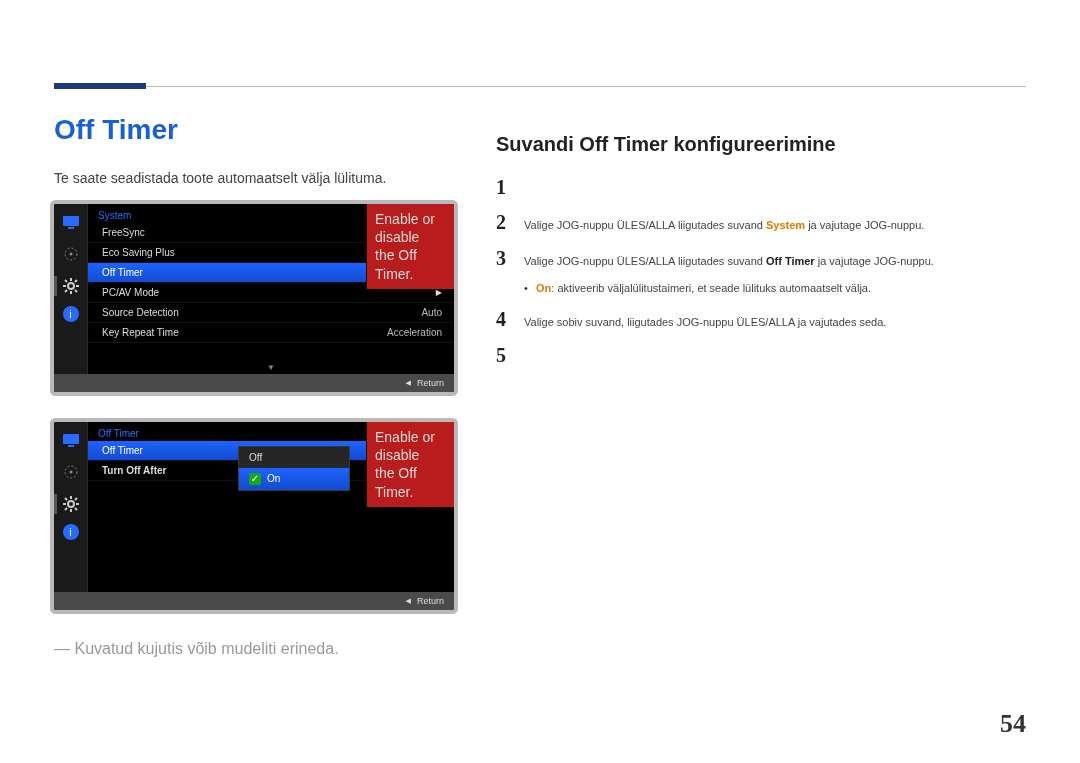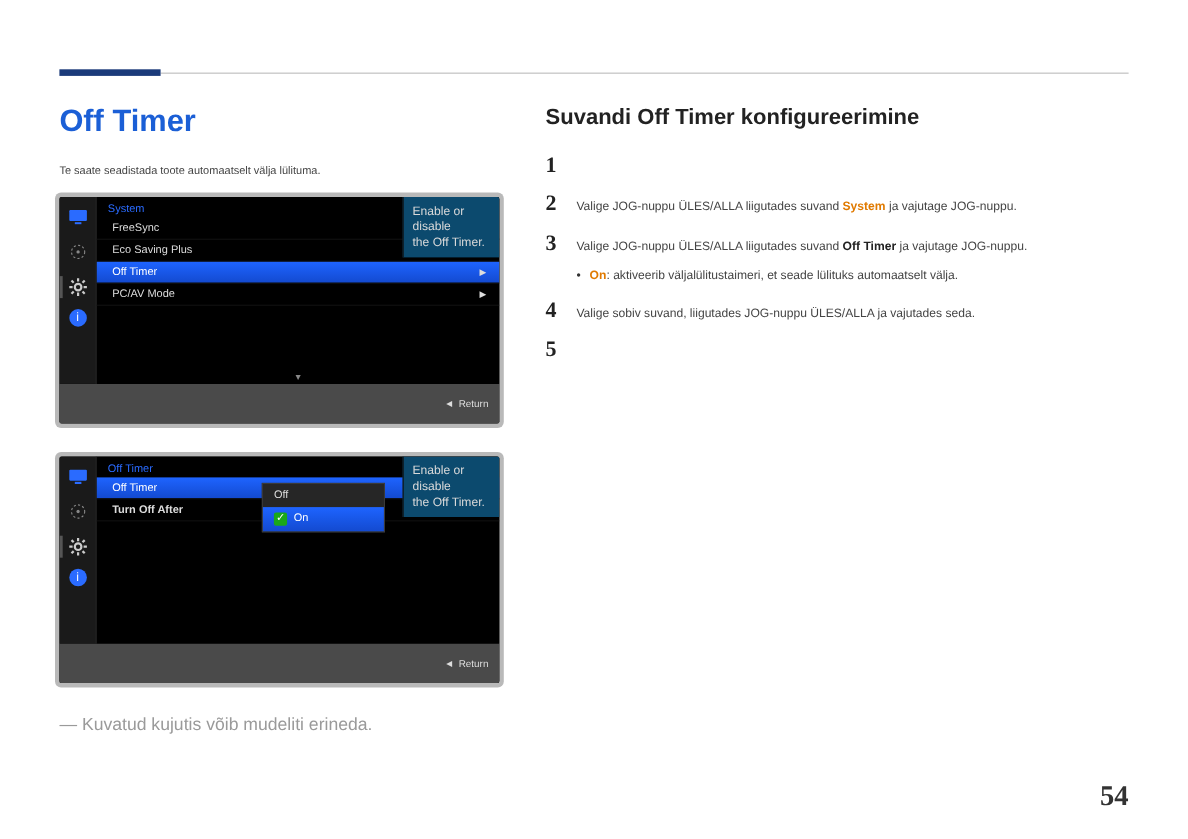--- a/index.html
+++ b/index.html
@@ -1,25 +1,25 @@
 <!DOCTYPE html>
 <html><head>
 <meta charset="utf-8">
 <style>
   * { box-sizing: border-box; margin: 0; padding: 0; }
   html, body { width: 1080px; height: 763px; background: #fff; font-family: Arial, Helvetica, sans-serif; color: #333; }
-  .page { position: relative; width: 1080px; height: 763px; padding: 40px 54px 30px 54px; }
+  .page { position: relative; width: 1080px; height: 763px; padding: 60px 54px 30px 54px; }
   .top-rule { position: relative; height: 28px; border-top: 1px solid #bbb; margin-left: 92px; margin-top: 26px; }
   .top-rule-accent { position: absolute; left: -92px; top: -4px; width: 92px; height: 6px; background: #1b3a7a; }
   .columns { display: flex; gap: 42px; }
   .col-left { width: 400px; }
-  .col-right { flex: 1; }
+  .col-right { flex: 1; margin-top: 17px; }
 
   .h1 { color: #1b5fd6; font-weight: bold; font-size: 28px; margin-bottom: 24px; }
-  .intro { font-size: 10px; color: #444; margin-bottom: 18px; }
+  .intro { font-size: 14px; color: #444; margin-bottom: 18px; }
 
   .h2 { font-size: 20px; font-weight: bold; color: #222; margin-bottom: 20px; margin-top: 2px; }
 
   .step { display: flex; gap: 12px; margin-bottom: 12px; align-items: baseline; }
   .step-num { font-family: Georgia, 'Times New Roman', serif; font-size: 20px; font-weight: bold; color: #222; width: 16px; }
   .step-body { font-size: 11px; line-height: 1.6; color: #444; flex: 1; }
   .keyword-system { color: #e07a00; font-weight: bold; }
   .keyword-offtimer { color: #222; font-weight: bold; }
   .keyword-off { color: #e07a00; font-weight: bold; }
   .keyword-on { color: #e07a00; font-weight: bold; }
@@ -43,22 +43,22 @@
   .side-info { width: 16px; height: 16px; border-radius: 50%; background: #2a6bff; color: #fff; font-size: 11px; line-height: 16px; text-align: center; }
 
   .osd-main { flex: 1; position: relative; background: #000; }
   .osd-title { color: #2a6bff; font-size: 10px; padding: 6px 10px 2px; }
   .osd-rows { }
   .osd-row { display: flex; justify-content: space-between; align-items: center; font-size: 10px; padding: 4px 12px 4px 14px; color: #ddd; border-bottom: 1px solid #111; height: 20px; }
   .osd-row.selected { background: linear-gradient(#1e64ff,#134ad0); color: #fff; }
   .osd-row .val { color: #bbb; font-size: 10px; }
   .osd-row.selected .val { color: #fff; }
   .osd-row .arrow { font-size: 8px; color: #ddd; }
-  .osd-hint { position: absolute; right: 0; top: 0; width: 88px; padding: 6px 8px; font-size: 11px; color: #d9d9d9; line-height: 1.3; background: #0c4a6e; border-left: 1px solid #111; }
-  .osd-footer { height: 36px; background: #4a4a4a; display: flex; justify-content: flex-end; align-items: center; padding: 0 10px; gap: 6px; font-size: 9px; color: #ddd; }
+  .osd-hint { position: absolute; right: 0; top: 0; width: 88px; padding: 6px 8px; font-size: 14px; color: #d9d9d9; line-height: 1.3; background: #b91c1c; border-left: 1px solid #111; }
+  .osd-footer { height: 18px; background: #4a4a4a; display: flex; justify-content: flex-end; align-items: center; padding: 0 10px; gap: 6px; font-size: 9px; color: #ddd; }
   .osd-footer .tri { font-size: 7px; }
   .osd-caret-down { position: absolute; bottom: 2px; left: 50%; transform: translateX(-50%); font-size: 8px; color: #888; }
 
   .osd2-rows-area { display: flex; height: 148px; }
   .osd2-leftlist { flex: 1; }
   .osd2-popup { position: absolute; left: 150px; top: 24px; width: 112px; background: #262626; border: 1px solid #3a3a3a; z-index: 2; }
   .osd2-popup .popt { font-size: 10px; padding: 5px 10px; color: #ddd; }
   .osd2-popup .popt.sel { background: linear-gradient(#1e64ff,#134ad0); color: #fff; }
   .osd2-popup .check { display: inline-block; width: 12px; height: 12px; background: #1aa81a; border-radius: 2px; color: #fff; font-size: 10px; line-height: 12px; text-align: center; margin-right: 6px; }
 
@@ -127,20 +127,28 @@
                   <span>Eco Saving Plus</span>
                   <span class="val">Off</span>
                 </div>
                 <div class="osd-row selected">
                   <span>Off Timer</span>
                   <span class="arrow">▶</span>
                 </div>
                 <div class="osd-row">
                   <span>PC/AV Mode</span>
                   <span class="arrow">▶</span>
+                </div>
+                <div class="osd-row">
+                  <span>Source Detection</span>
+                  <span class="val">Auto</span>
+                </div>
+                <div class="osd-row">
+                  <span>Key Repeat Time</span>
+                  <span class="val">Acceleration</span>
                 </div>
               </div>
             <div class="osd-hint">
               <span>Enable or disable</span><br>
               <span>the Off Timer.</span>
             </div>
             <div class="osd-caret-down">▼</div>
           </div>
         </div>
         <div class="osd-footer">

